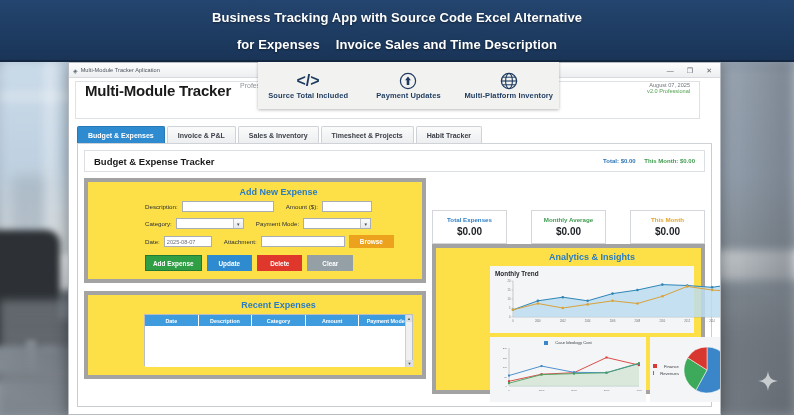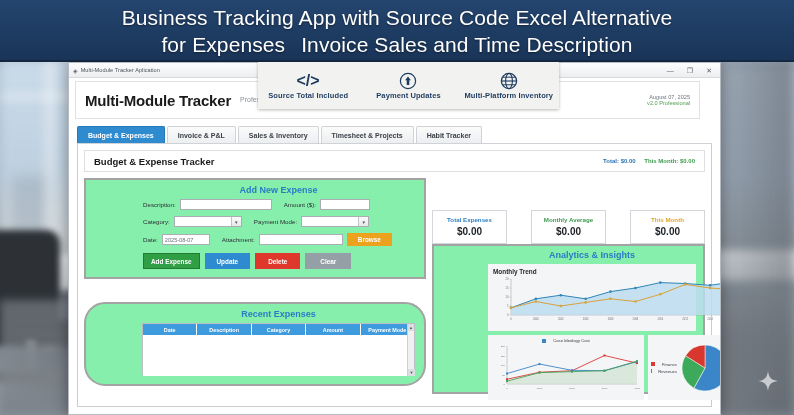--- a/index.html
+++ b/index.html
@@ -85,21 +85,21 @@
   }
 
   
   #promo-banner {
     position: absolute; left: 0; top: 0; width: 794px; height: 62px;
     background: linear-gradient(180deg, #24456f 0%, #1e3c62 55%, #193457 100%);
     color: #ffffff; text-align: center; z-index: 30;
     border-bottom: 2px solid #142740;
   }
   #promo-banner .line {
-    font-size: 21px; font-weight: normal; letter-spacing: .1px;
+    font-size: 13px; font-weight: bold; letter-spacing: .1px;
     text-shadow: 0 1px 2px rgba(0,0,0,.45);
     line-height: 27px; white-space: nowrap;
   }
   #promo-banner .line1 { padding-top: 4px; }
   #promo-banner .line2 .gap { display: inline-block; width: 16px; }
 
   
   #feature-bar {
     position: absolute; left: 258px; top: 61px; width: 301px; height: 48px;
     background: #f2f2f0; z-index: 25;
@@ -125,21 +125,21 @@
     display: flex; align-items: center; padding: 0 4px;
   }
   #titlebar .tb-icon { font-size: 6px; color: #5b6470; margin-right: 3px; }
   #titlebar .tb-title { font-size: 5.6px; color: #4b535d; letter-spacing: .05px; }
   #titlebar .tb-controls { margin-left: auto; display: flex; gap: 13px; padding-right: 4px; color: #5d646c; }
   #titlebar .tb-controls span { font-size: 7px; line-height: 7px; }
 
   #app-header {
     height: 38px; background: #ffffff; border-bottom: 1px solid #dfe2e5;
     margin: 3px 20px 0 6px; padding: 0 9px;
-    display: flex; align-items: center;
+    display: flex; 
     border: 1px solid #dfe2e5;
   }
   #app-header .h-title { font-size: 15px; font-weight: bold; color: #1a1a1a; letter-spacing: -.2px; }
   #app-header .h-sub { font-size: 7px; color: #8d9299; margin-left: 9px; padding-bottom: 1px; }
   #app-header .h-right { margin-left: auto; text-align: right; }
   #app-header .h-date { font-size: 5.6px; color: #6f757c; }
   #app-header .h-ver { font-size: 5.6px; color: #4f9d4f; }
 
   #tabstrip {
     margin: 7px 8px 0 8px; height: 18px;
@@ -165,21 +165,21 @@
   }
   #page-header .p-title { font-size: 9.5px; font-weight: bold; color: #1a1a1a; }
   #page-header .p-stats { margin-left: auto; font-size: 6px; }
   #page-header .p-total { color: #2e74b5; font-weight: bold; }
   #page-header .p-month { color: #3f9b4f; font-weight: bold; margin-left: 7px; }
 
   #content-cols { display: flex; gap: 6px; }
   #left-col { width: 342px; }
   #right-col { width: 273px; }
 
-  .card { border: 2px solid #a3a3a3; background: #86efac; padding-left: 47px; }
+  .card { border: 4px solid #a3a3a3; background: #fde047; padding-left: 47px; }
   .card-title { text-align: center; font-size: 9px; font-weight: bold; color: #2b7cc4; padding: 5px 0 4px; }
 
   
   #expense-form { padding: 0 10px 8px 10px; }
   .form-row { display: flex; align-items: center; margin-bottom: 6px; }
   .form-row label { font-size: 6.2px; color: #2b2f34; margin-right: 4px; white-space: nowrap; }
   .txt {
     height: 11px; border: 1px solid #a9aeb4; background: #ffffff;
     font-size: 5.6px; padding: 0 2px; color: #333; font-family: "Liberation Sans", sans-serif;
   }
@@ -204,21 +204,21 @@
     display: inline-flex; align-items: center; justify-content: center;
   }
   .btn-browse { background: #eda21e; height: 13px; padding: 0 11px; margin-left: 4px; }
   .btn-row { display: flex; gap: 5px; margin-top: 7px; }
   .btn-add    { background: #2f9e45; border: 1px solid #1f7a32; height: 16px; padding: 0 7px; }
   .btn-update { background: #2e8bd0; height: 16px; padding: 0 12px; }
   .btn-delete { background: #e0372c; height: 16px; padding: 0 13px; }
   .btn-clear  { background: #95a0a6; height: 16px; padding: 0 15px; }
 
   
-  #recent-card { margin-top: 23px; border-radius: 21px; }
+  #recent-card { margin-top: 8px; }
   #expense-table { margin: 0 9px 9px 9px; border: 1px solid #b9bec4; background: #ffffff; position: relative; height: 52px; }
   #expense-table .thead { display: flex; height: 11px; }
   #expense-table .th {
     background: #3d9bde; color: #ffffff; font-size: 5.4px; font-weight: bold;
     display: flex; align-items: center; justify-content: center;
     border-right: 1px solid #ffffff; flex: 1;
   }
   #expense-table .th:last-child { border-right: none; }
   #expense-table .tbody { height: 41px; background: #ffffff; }
   #expense-table .vscroll {

